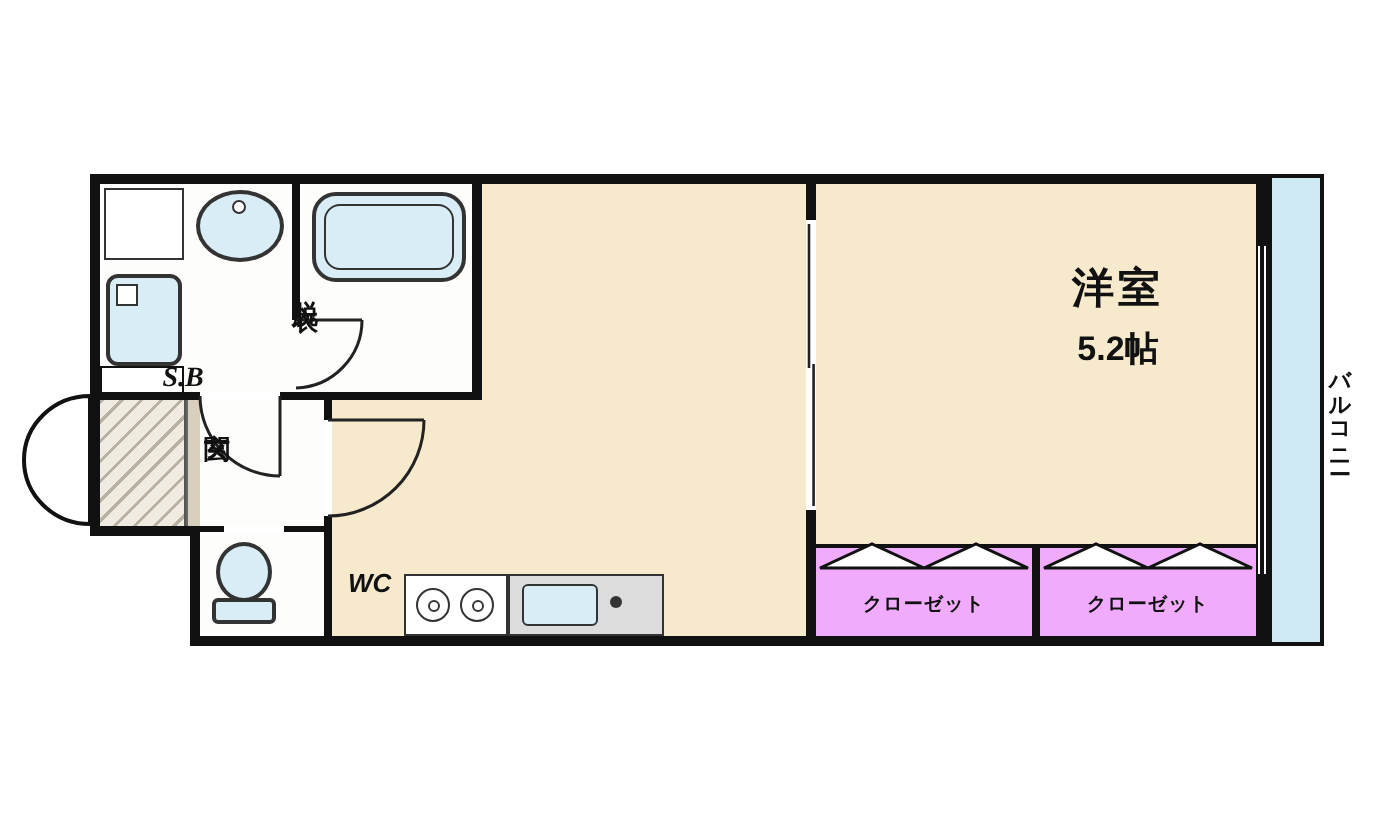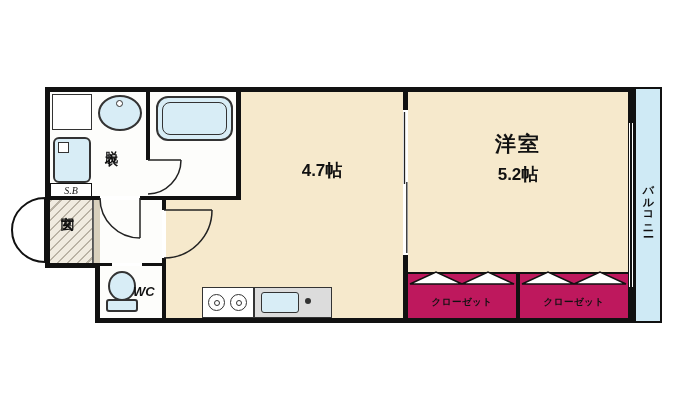--- a/index.html
+++ b/index.html
@@ -20,28 +20,28 @@
   .genkan {
     background: repeating-linear-gradient(135deg, #b9b2a4 0px, #b9b2a4 1.5px, #f0ebe0 1.5px, #f0ebe0 7px);
     border-right: 1px solid #555;
     z-index: 10;
   }
   .step { background: #d8d0bd; border-left: 1px solid #666; z-index: 10; }
   
   .balcony { background: #cfeaf5; border: 2px solid #111; z-index: 15;
              display:flex; align-items:center; justify-content:center; }
   
-  .closet { background: #be185d; border-top: 2px solid #111; z-index: 15; }
+  .closet { background: #f0abfc; border-top: 2px solid #111; z-index: 15; }
   .closet-label { position:absolute; top: 22px; left:0; width:100%; text-align:center;
                   font-size: 9.5px; font-weight: bold; letter-spacing: 0.5px; z-index: 45; }
   
   .window { background:#fff; border-left:1.5px solid #111; border-right:1.5px solid #111; z-index: 35; }
   .window .pane-line { position:absolute; left:50%; top:0; bottom:0; width:1.5px; margin-left:-0.75px; background:#111; }
   
-  .lbl { z-index: 50; color:#111; }
+  .lbl { z-index: 50; color:#111;margin-left:41px; }
   .vtext { writing-mode: vertical-rl; text-orientation: upright; letter-spacing: 2px; }
   .room-title { text-align:center; font-weight: bold; }
   .burner { border:1.5px solid #333; border-radius:50%; background:#fff; position:absolute; z-index:21;
             display:flex; align-items:center; justify-content:center; }
   .burner .dot { width:6px; height:6px; border:1.5px solid #333; border-radius:50%; background:#fff; }
   svg.overlay { position:absolute; left:0; top:0; z-index: 40; }
 </style>
 </head>
 <body>
 
@@ -87,21 +87,21 @@
       <div class="dot"></div>
     </div>
   <div class="burner" style="left:230px; top:294px; width:17px; height:17px;">
       <div class="dot"></div>
     </div>
   <div class="abs fx-thin" style="left:254px; top:287px; width:78px; height:31px; background:#dcdcdc;"></div>
   <div class="abs" style="left:261px; top:292px; width:38px; height:21px; border:1.5px solid #333; background:#d8edf6; border-radius:3px; z-index:21;"></div>
   <div class="abs" style="left:305px; top:298px; width:6px; height:6px; background:#333; border-radius:50%; z-index:21;"></div>
 
   <div class="abs" style="left:50px; top:183px; width:42px; height:14px; background:#fff; border:1.5px solid #111; z-index:32; display:flex; align-items:center; justify-content:center;">
-    <span class="lbl" style="font-size:10px; font-weight:normal; font-style:italic; font-family:'Liberation Serif','DejaVu Serif',serif;">S.B</span>
+    <span class="lbl" style="font-size:14px; font-weight:bold; font-style:italic; font-family:'Liberation Serif','DejaVu Serif',serif;">S.B</span>
   </div>
 
   <div class="abs wall" style="left:45px;  top:87px;  width:589px; height:5px;"></div>
   <div class="abs wall" style="left:45px;  top:87px;  width:5px;   height:181px;"></div>
   <div class="abs wall" style="left:45px;  top:263px; width:55px;  height:5px;"></div>
   <div class="abs wall" style="left:95px;  top:263px; width:5px;   height:60px;"></div>
   <div class="abs wall" style="left:95px;  top:318px; width:539px; height:5px;"></div>
   <div class="abs wall" style="left:628px; top:87px;  width:6px;   height:36px;"></div>
   <div class="abs wall" style="left:628px; top:287px; width:6px;   height:36px;"></div>
   <div class="abs window" style="left:628px; top:123px; width:6px; height:164px;">
@@ -142,21 +142,20 @@
   </svg>
 
   <div class="abs lbl vtext" style="left:102px; top:140px; font-size:13px; font-weight:bold;">脱衣</div>
 
 
   <div class="abs lbl vtext" style="left:58px; top:206px; font-size:13px; font-weight:bold;">玄関</div>
 
   <div class="abs lbl" style="left:133px; top:284px; font-size:13px; font-weight:bold; font-style:italic;">WC</div>
 
   <div class="abs lbl room-title" style="left:241px; top:155px; width:162px;">
-    <div style="font-size:17px; margin-top:4px;">4.7帖</div>
   </div>
 
   <div class="abs lbl room-title" style="left:408px; top:130px; width:220px;">
     <div style="font-size:21px; letter-spacing:2px;">洋室</div>
     <div style="font-size:17px; margin-top:5px;">5.2帖</div>
   </div>
 
 </div>
 
 </body></html>

